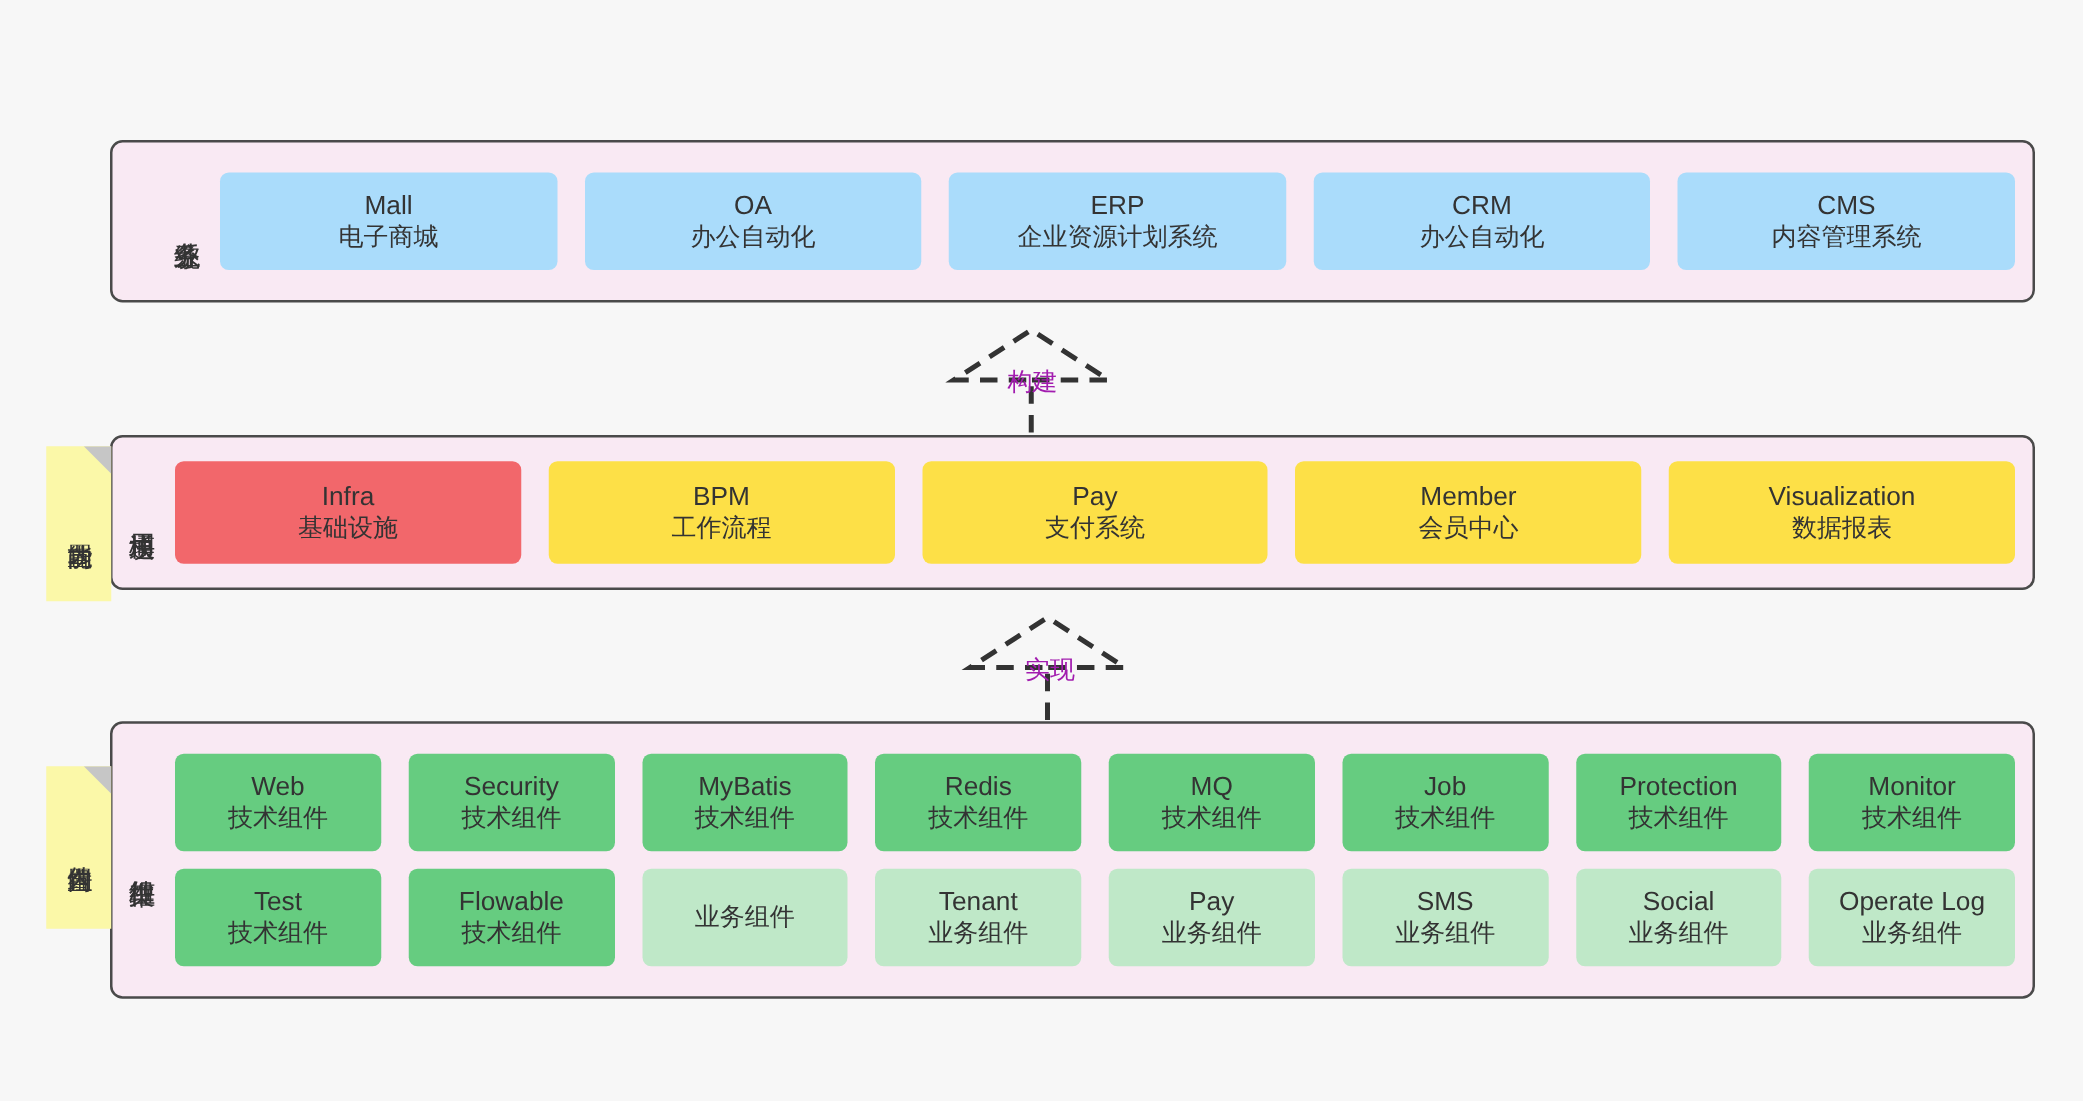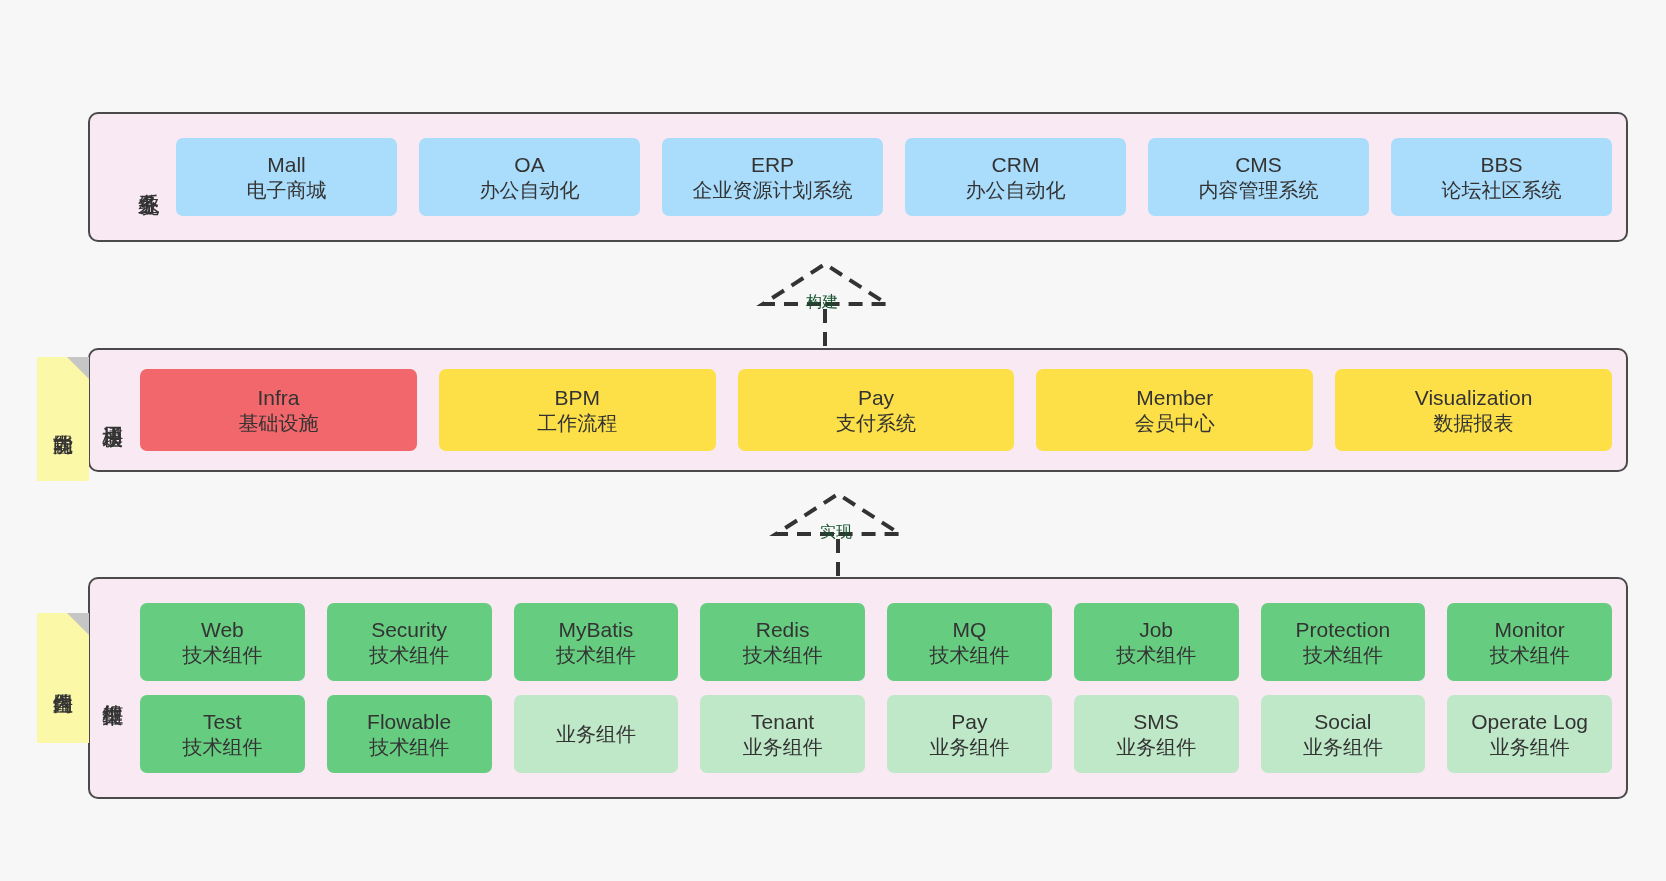--- a/index.html
+++ b/index.html
@@ -124,22 +124,22 @@
     z-index: 1;
   }
 
   
   .arrow {
     position: absolute;
     z-index: 2;
   }
   .arrow-label {
     position: absolute;
-    font-size: 16px;
-    color: #14532d;
+    font-size: 20px;
+    color: #a21caf;
     background: transparent;
     white-space: nowrap;
     z-index: 3;
   }
 </style>
 </head>
 <body>
 
 <div id="canvas">
 
@@ -159,24 +159,20 @@
           <span class="en">ERP</span>
           <span class="cn">企业资源计划系统</span>
         </div>
         <div class="cell cell-blue h-top">
           <span class="en">CRM</span>
           <span class="cn">办公自动化</span>
         </div>
         <div class="cell cell-blue h-top">
           <span class="en">CMS</span>
           <span class="cn">内容管理系统</span>
-        </div>
-        <div class="cell cell-blue h-top">
-          <span class="en">BBS</span>
-          <span class="cn">论坛社区系统</span>
         </div>
       </div>
     </div>
   </div>
 
   <svg class="arrow" style="left:755px; top:258px; width:150px; height:92px;" viewBox="0 0 150 92" xmlns="http://www.w3.org/2000/svg">
     <path d="M 70 88 L 70 46 L 8 46 L 70 6 L 132 46 L 70 46" fill="none" stroke="#333333" stroke-width="4" stroke-dasharray="14,9" stroke-linejoin="miter" stroke-linecap="butt"></path>
   </svg>
   <div class="arrow-label" style="left:806px; top:292px;">构建</div>
 

